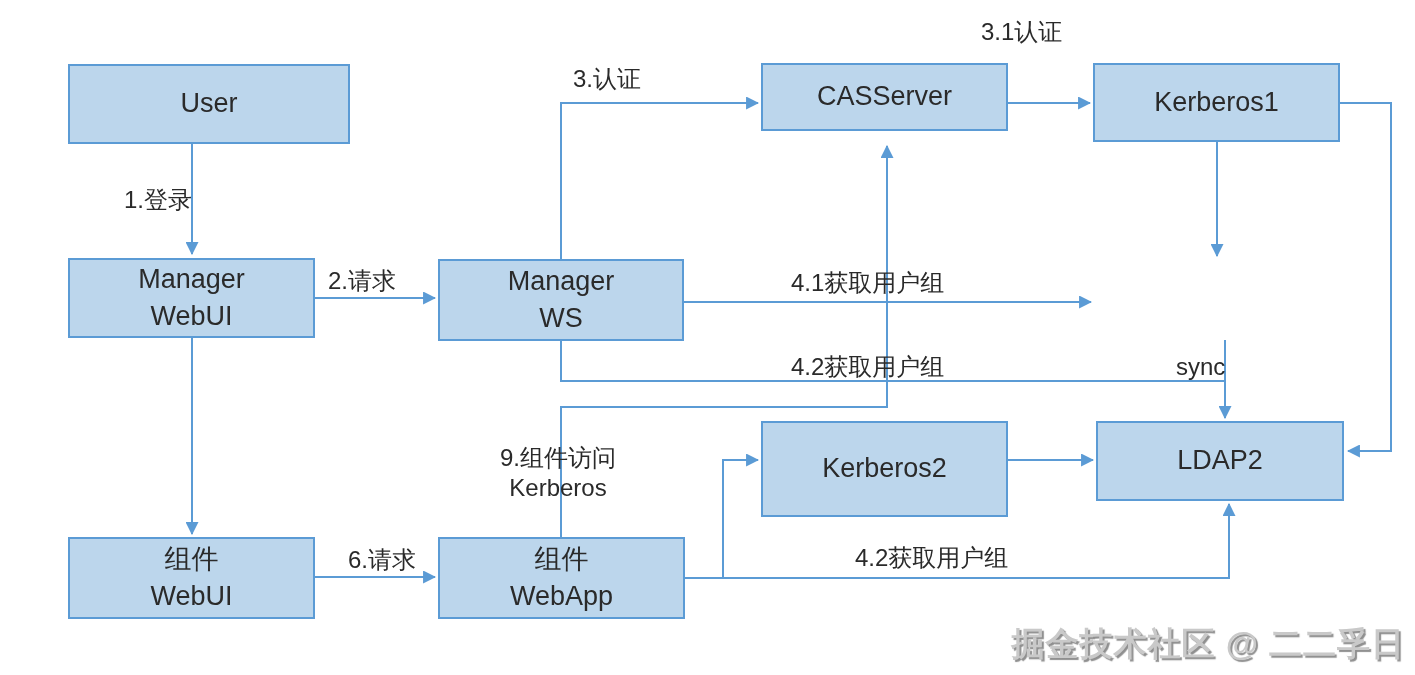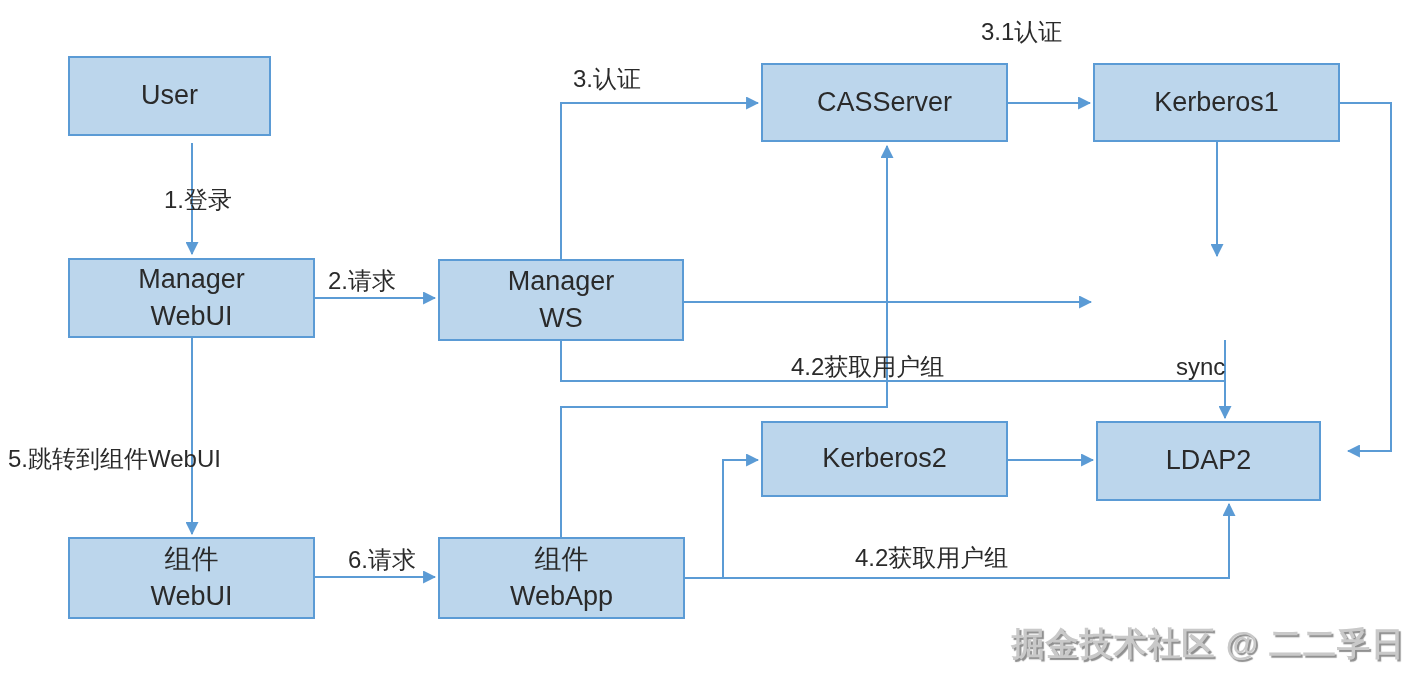--- a/index.html
+++ b/index.html
@@ -72,38 +72,40 @@
     <path class="edge" d="M1225 340 V418" marker-end="url(#arr)"></path>
     <path class="edge" d="M1340 103 H1391 V451 H1348" marker-end="url(#arr)"></path>
     <path class="edge" d="M192 338 V534" marker-end="url(#arr)"></path>
     <path class="edge" d="M315 577 H435" marker-end="url(#arr)"></path>
     <path class="edge" d="M561 537 V407 H887 V146" marker-end="url(#arr)"></path>
     <path class="edge" d="M685 578 H1229 V504" marker-end="url(#arr)"></path>
     <path class="edge" d="M723 578 V460 H758" marker-end="url(#arr)"></path>
     <path class="edge" d="M1008 460 H1093" marker-end="url(#arr)"></path>
   </svg>
 
-  <div class="node" style="left:68px;top:56px;width:203px;height:80px;">User</div>
+  <div class="node" style="left:68px;top:64px;width:282px;height:80px;">User</div>
   <div class="node" style="left:68px;top:258px;width:247px;height:80px;">Manager
 WebUI</div>
   <div class="node" style="left:68px;top:537px;width:247px;height:82px;">组件
 WebUI</div>
   <div class="node" style="left:438px;top:259px;width:246px;height:82px;">Manager
 WS</div>
   <div class="node" style="left:438px;top:537px;width:247px;height:82px;">组件
 WebApp</div>
-  <div class="node" style="left:761px;top:63px;width:247px;height:79px;">CASServer</div>
+  <div class="node" style="left:761px;top:63px;width:247px;height:68px;">CASServer</div>
   <div class="node" style="left:1093px;top:63px;width:247px;height:79px;text-align:right;">Kerberos1</div>
-  <div class="node" style="left:761px;top:421px;width:247px;height:76px;">Kerberos2</div>
-  <div class="node" style="left:1096px;top:421px;width:225px;height:80px;">LDAP2</div>
+  <div class="node" style="left:761px;top:421px;width:247px;height:96px;">Kerberos2</div>
+  <div class="node" style="left:1096px;top:421px;width:248px;height:80px;">LDAP2</div>
 
-  <div class="elabel" style="left:124px;top:185px;margin-left:40px;">1.登录</div>
+  <div class="elabel" style="left:124px;top:185px;">1.登录</div>
   <div class="elabel" style="left:328px;top:266px;">2.请求</div>
   <div class="elabel" style="left:573px;top:64px;">3.认证</div>
   <div class="elabel" style="left:981px;top:17px;">3.1认证</div>
+  <div class="elabel" style="left:791px;top:268px;">4.1获取用户组</div>
   <div class="elabel" style="left:791px;top:352px;">4.2获取用户组</div>
   <div class="elabel" style="left:1176px;top:352px;">sync</div>
-  <div class="elabel" style="left:8px;top:444px;">5.跳转到组件WebUI</div>
+  <div class="elabel center" style="left:458px;top:443px;width:200px;">9.组件访问
+Kerberos</div>
   <div class="elabel" style="left:328px;top:545px;margin-left:20px;">6.请求</div>
   <div class="elabel" style="left:855px;top:543px;">4.2获取用户组</div>
 
   <div class="watermark">掘金技术社区 @ 二二孚日</div>
 </div>
 
 </body></html>

